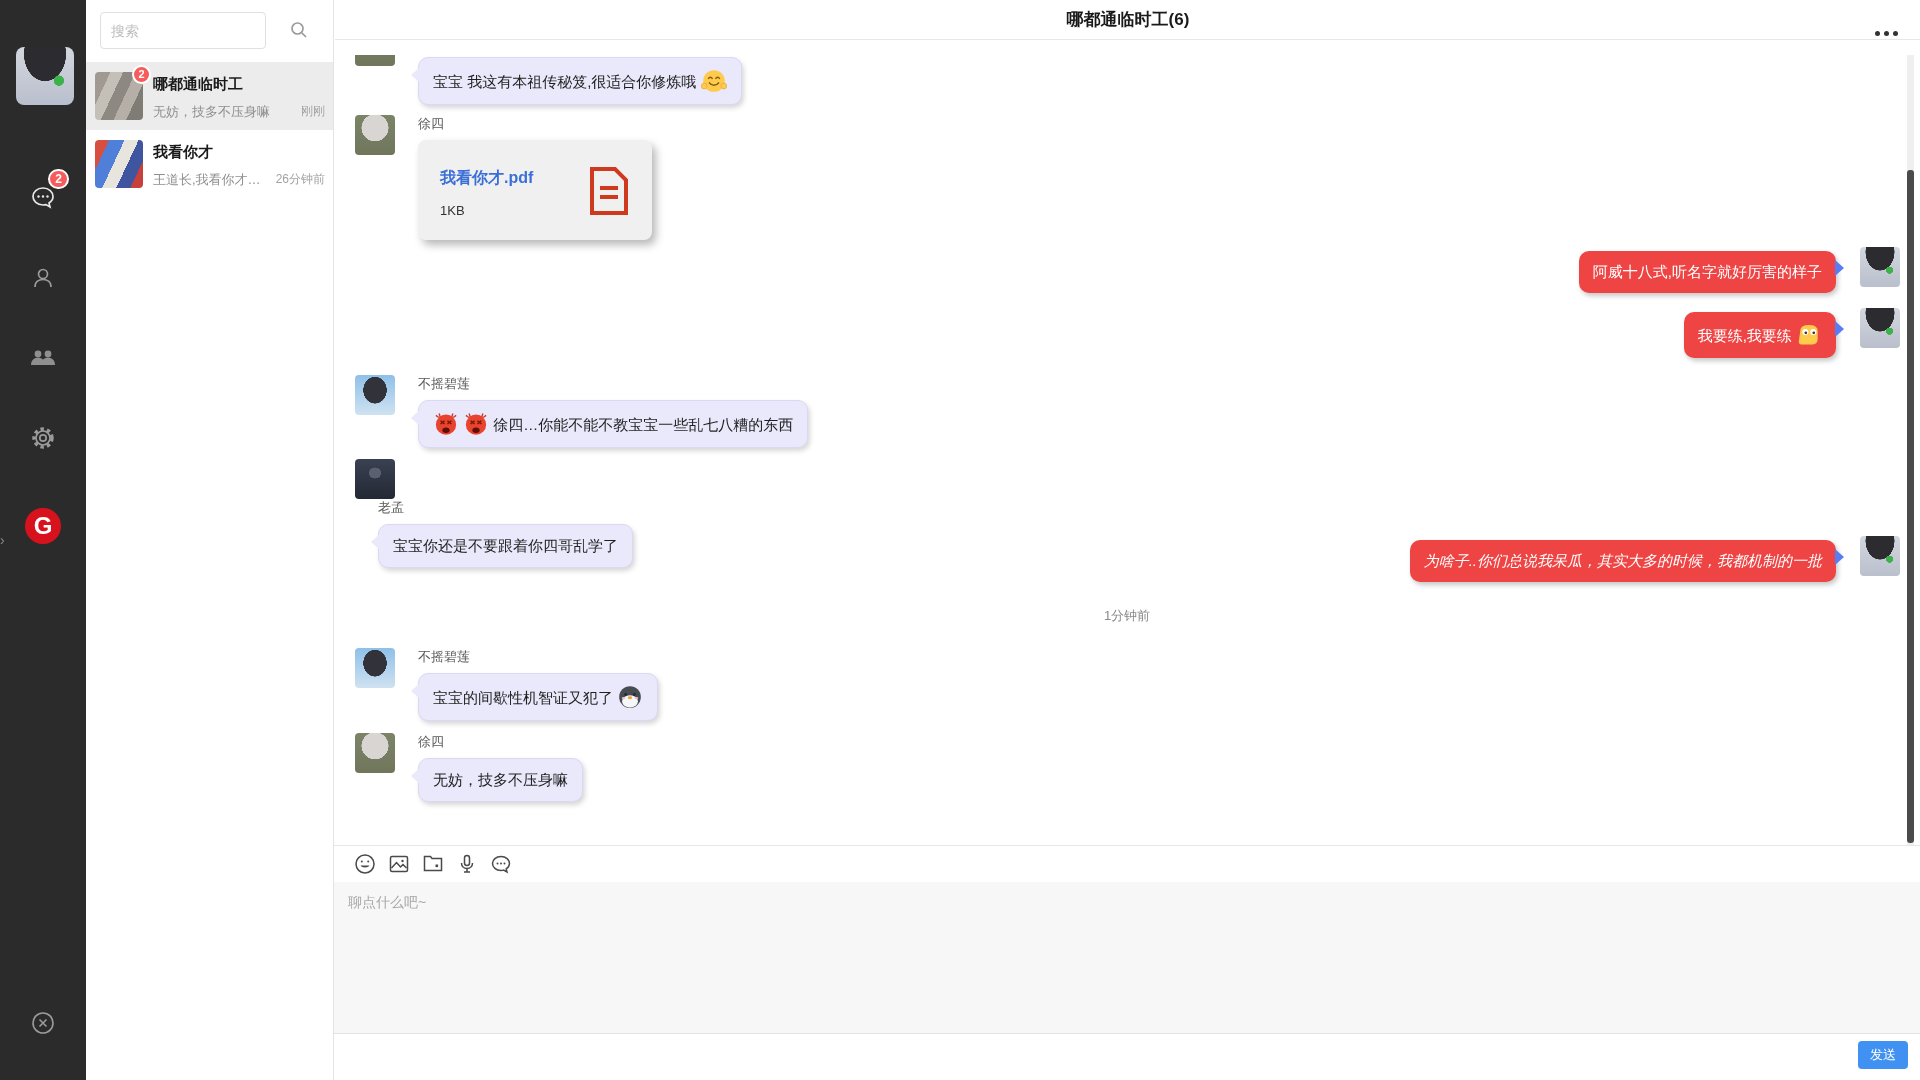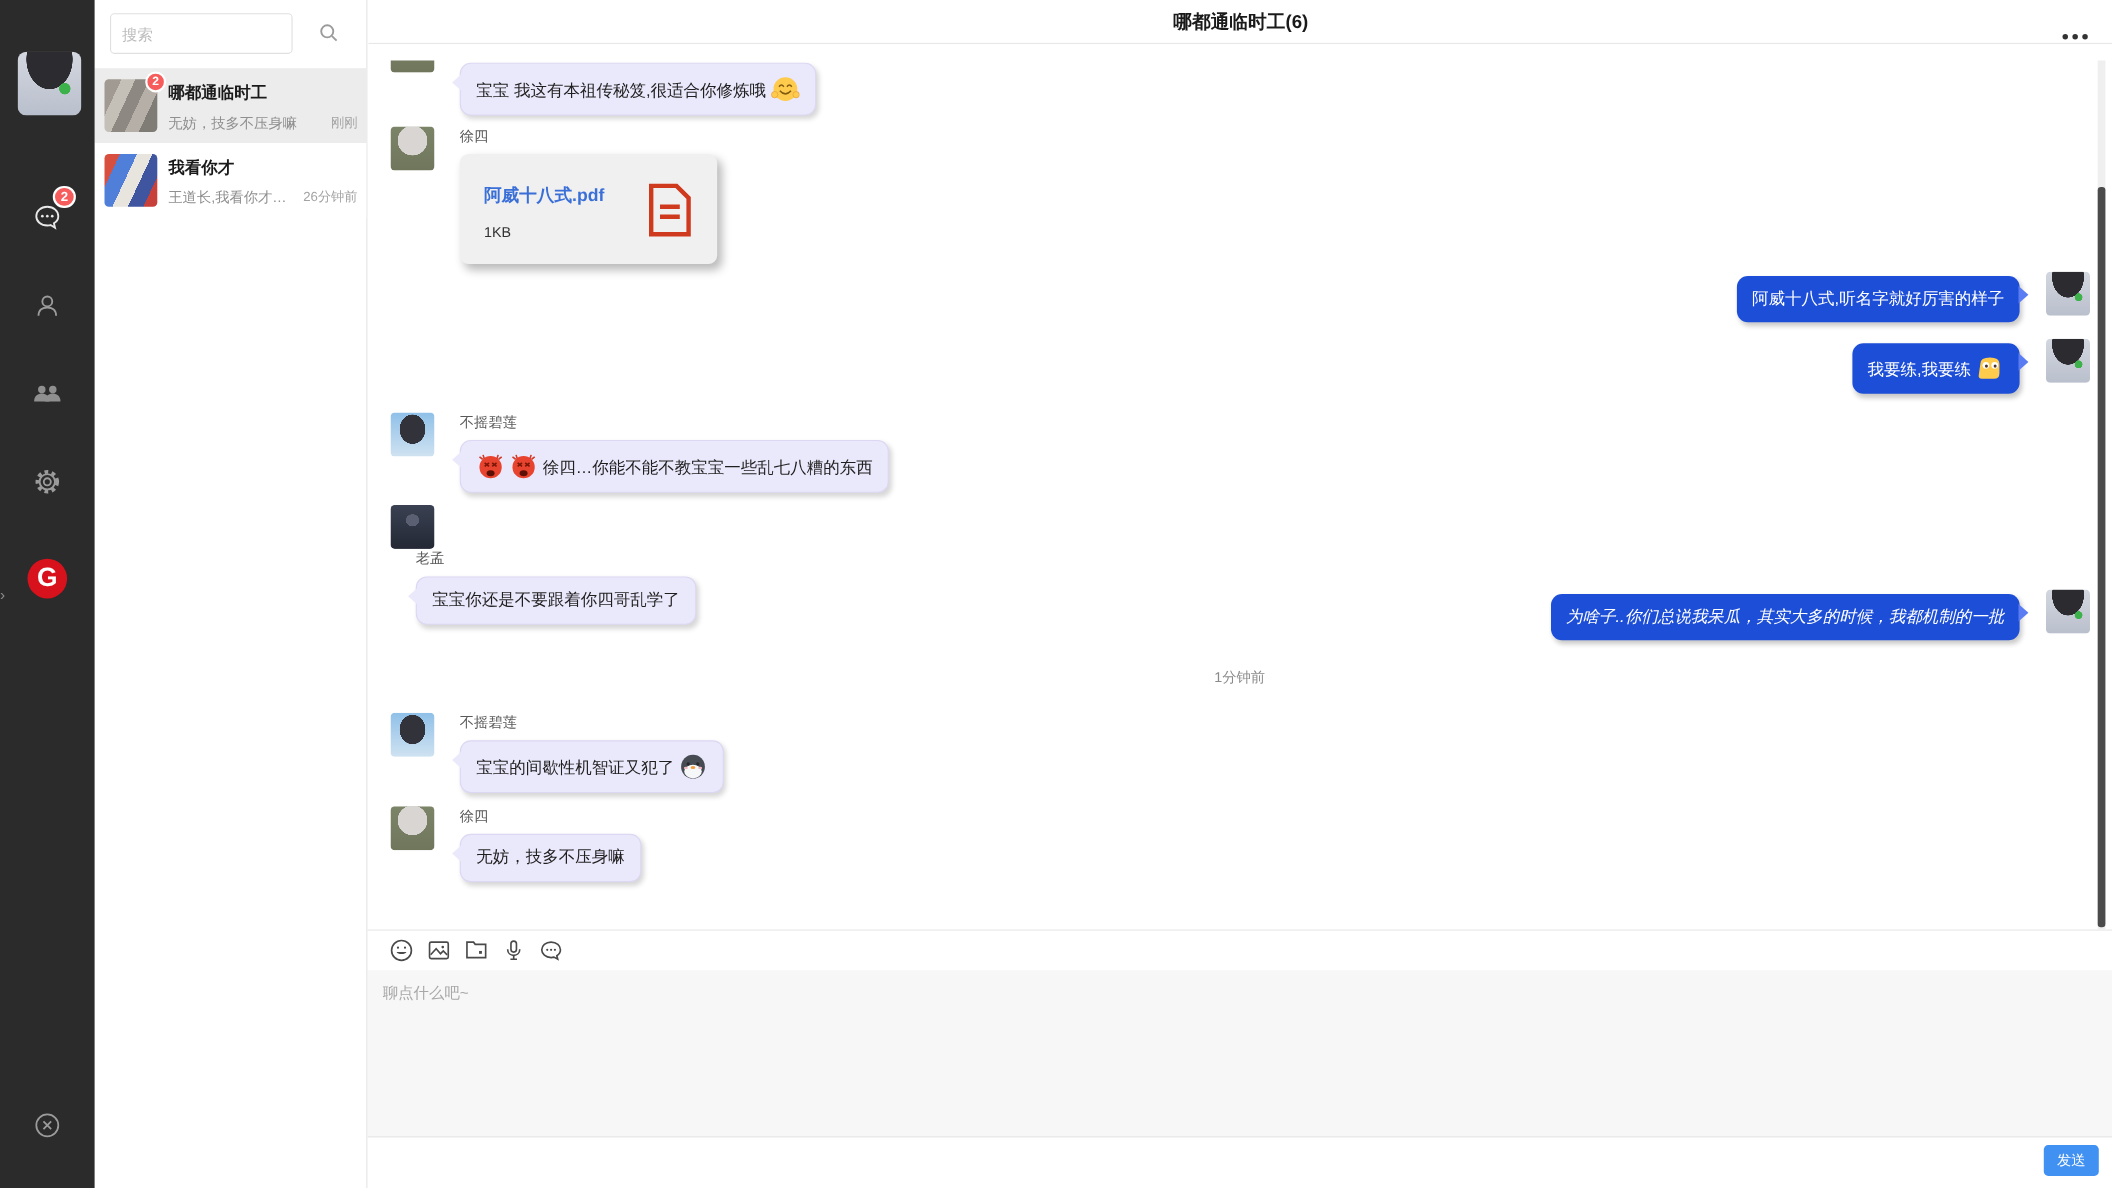--- a/index.html
+++ b/index.html
@@ -72,21 +72,21 @@
              linear-gradient(#d3d7df,#b9bfcc); }
   .m-body { margin-left:23px; }
   .msg.out .m-body { margin-left:0; margin-right:24px; }
   .m-sender { font-size:13px; color:#595959; height:17px; margin-bottom:8px; }
   .bubble { position:relative; display:inline-block; padding:10px 14px; font-size:15px; line-height:22px;
     white-space:nowrap; border-radius:10px; cursor:default; }
   .msg.in .bubble { background:#eae8fb; border:1px solid #dcd7f3; color:#1f1f1f;
     box-shadow:2px 3px 5px rgba(0,0,0,.16); }
   .msg.in .bubble::before { content:''; position:absolute; left:-8px; top:9px;
     border:8px solid transparent; border-right:9px solid #eae8fb; border-left:0; }
-  .msg.out .bubble { background:#1d4ed8; color:#fff; box-shadow:2px 3px 5px rgba(0,0,0,.22); }
+  .msg.out .bubble { background:#ef4444; color:#fff; box-shadow:2px 3px 5px rgba(0,0,0,.22); }
   .msg.out .bubble::after { content:''; position:absolute; right:-8px; top:9px;
     border:8px solid transparent; border-left:9px solid #5a7cf2; border-right:0; }
   .emoji { display:inline-block; width:26px; height:26px; vertical-align:-7px; }
   .emoji svg { width:100%; height:100%; }
 
   .file-card { position:relative; width:234px; height:100px; background:#f1f0f0; border-radius:8px;
     box-shadow:4px 5px 9px rgba(0,0,0,.28); padding:28px 18px 0 22px; cursor:pointer; }
   .file-name { font-size:16px; font-weight:bold; color:#3a6fd8; white-space:nowrap; }
   .file-size { font-size:13px; color:#333; margin-top:14px; }
   .file-icon { position:absolute; right:22px; top:26px; width:42px; height:50px; }
@@ -238,21 +238,21 @@
                   <path d="M11 20 q7 8 14 0" stroke="#805b12" stroke-width="2" fill="none"></path>
                   <circle cx="4.5" cy="25" r="4" fill="#ffcb4c" stroke="#e8a33d"></circle>
                   <circle cx="31.5" cy="25" r="4" fill="#ffcb4c" stroke="#e8a33d"></circle>
                 </svg></span></div></div>
         </div>
         <div class="msg in" style="top: 60px;">
           <div class="m-avatar av-xusi"></div>
           <div class="m-body">
             <div class="m-sender">徐四</div>
             <div class="file-card">
-              <div class="file-name">阿威十八式.pdf</div>
+              <div class="file-name">我看你才.pdf</div>
               <div class="file-size">1KB</div>
               <span class="file-icon"><svg viewBox="0 0 42 50" fill="none" stroke="#cf3a1e" stroke-width="4">
                   <path d="M4 3 L27 3 L38 14 L38 47 L4 47 Z"></path>
                   <path d="M12 22 L30 22 M12 31 L30 31"></path>
                 </svg></span>
             </div>
           </div>
         </div>
         <div class="msg out" style="top: 196px;">
           <div class="m-body"><div class="bubble">阿威十八式,听名字就好厉害的样子</div></div>

